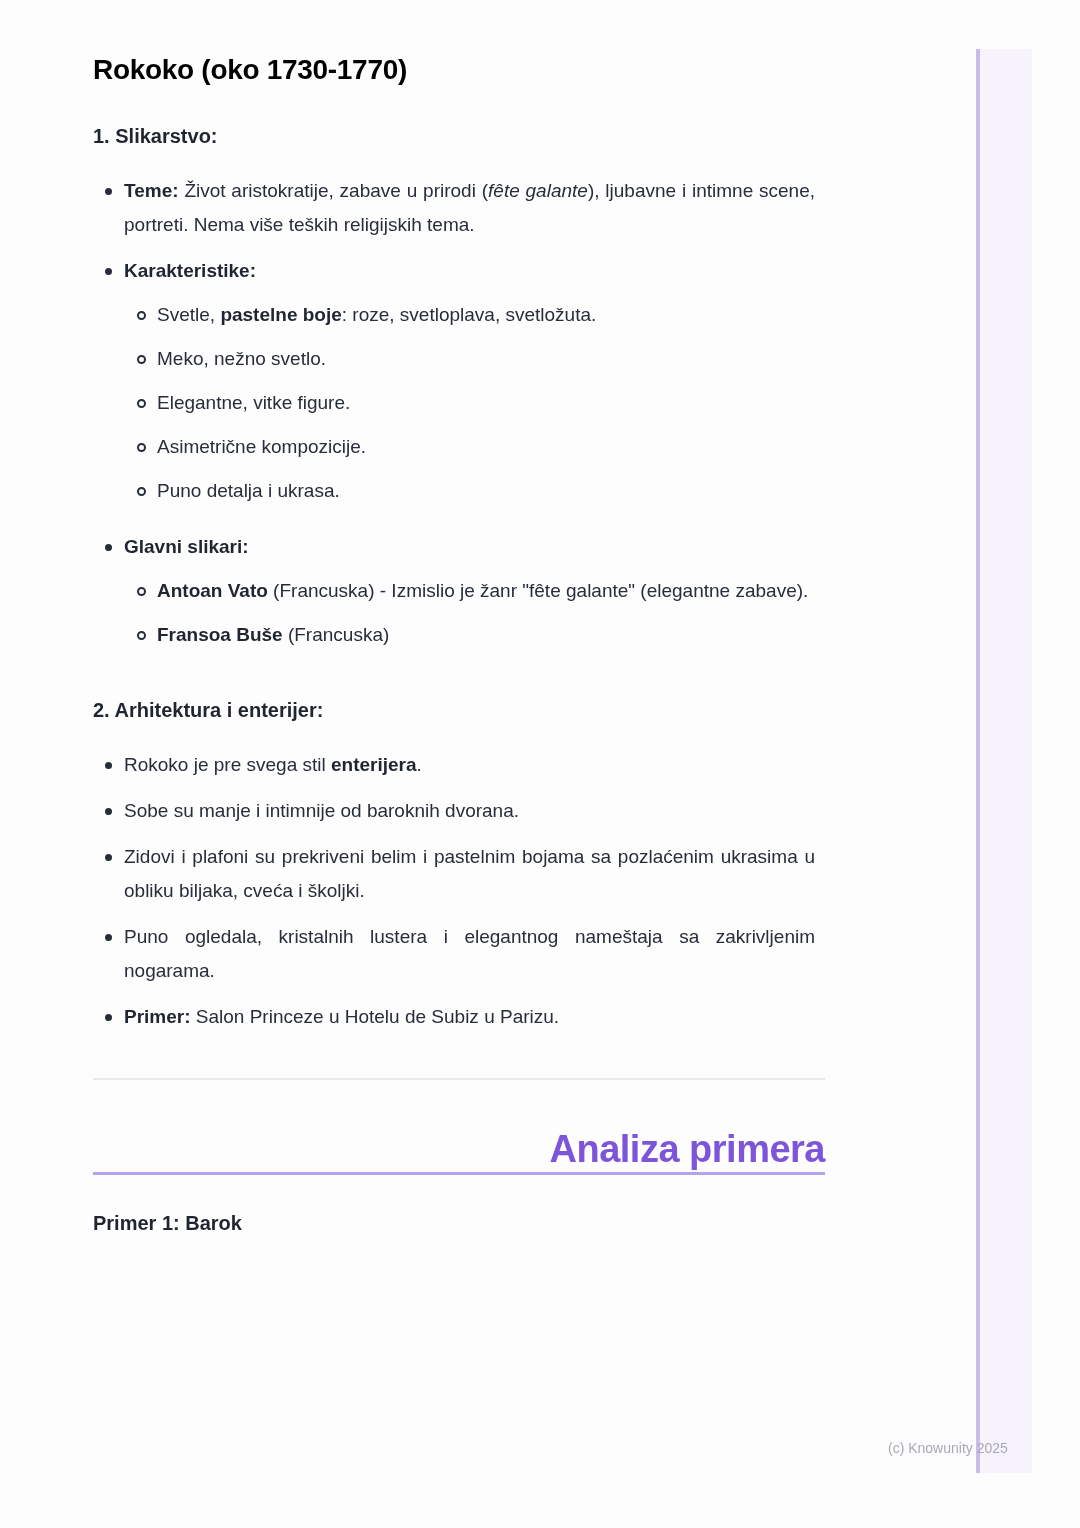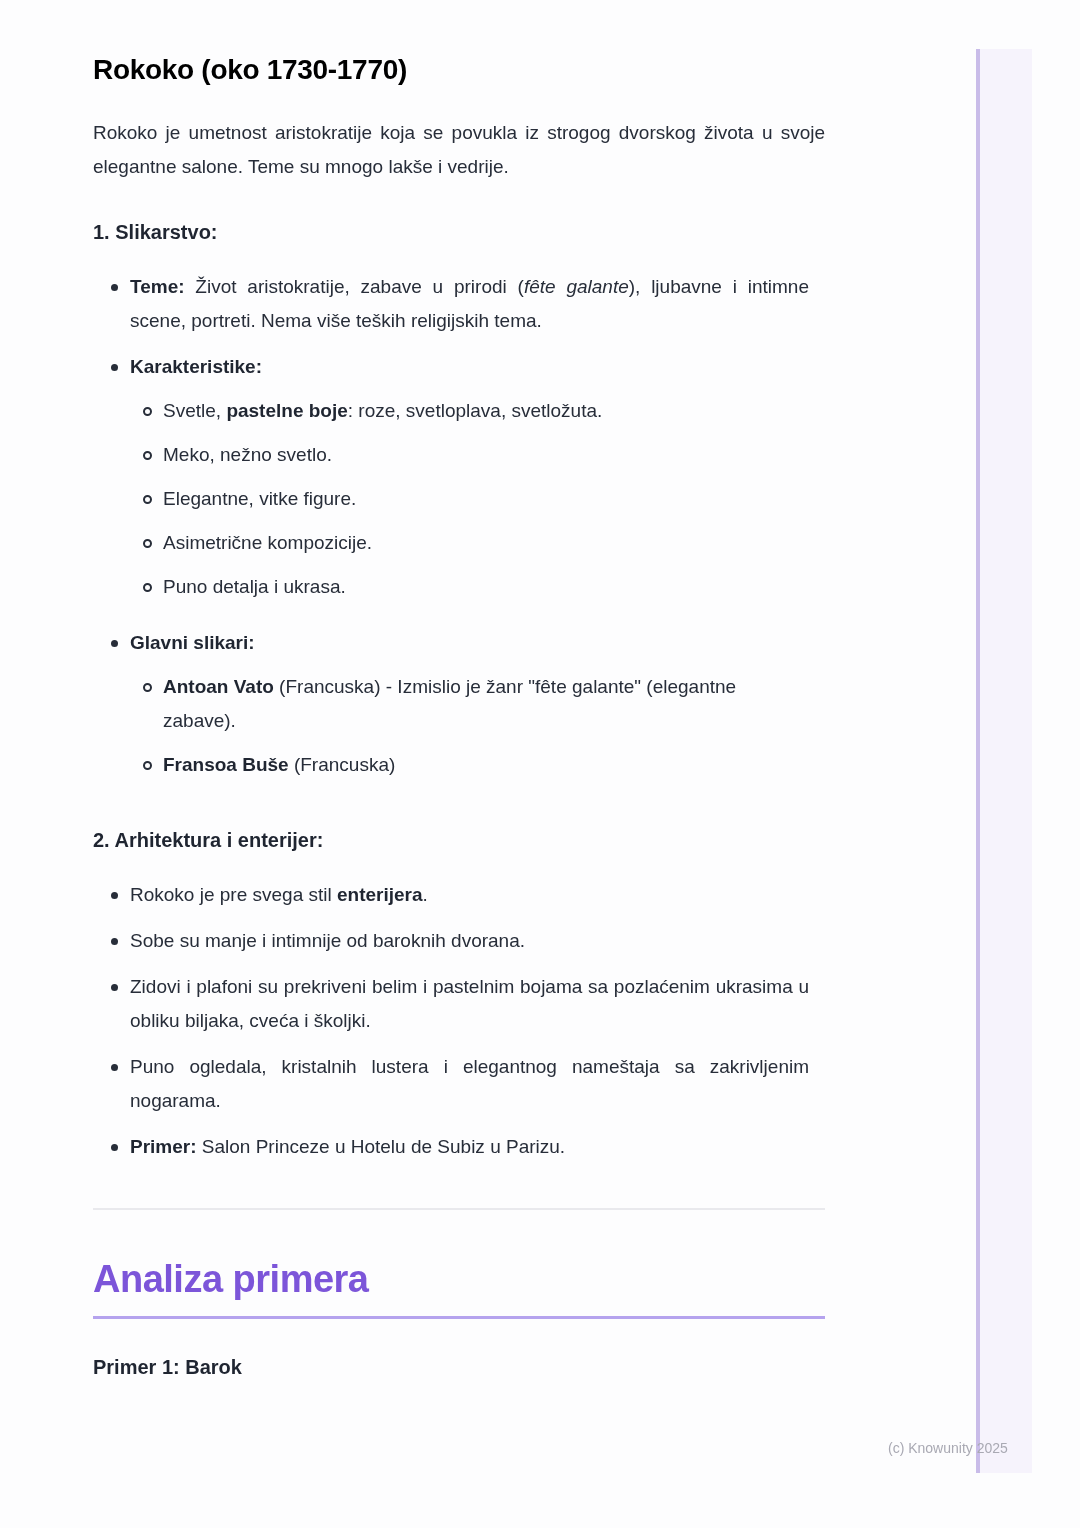--- a/index.html
+++ b/index.html
@@ -54,21 +54,21 @@
     line-height: 34px;
   }
   .j { text-align: justify; }
   h4.sub {
     margin: 34px 0 24px 0;
     font-size: 20px;
     line-height: 28px;
     font-weight: 700;
     color: #1f2531;
   }
-  ul { list-style: none; margin: 6px; padding: 0 10px 0 0; }
+  ul { list-style: none; margin: 0; padding: 0 10px 0 0; }
   li {
     display: flex;
     align-items: flex-start;
     margin: 12px 0;
     font-size: 19px;
     line-height: 34px;
   }
   ul.l2 { margin: 10px 0 6px 0; padding: 0; }
   ul.l2 li { margin: 10px 0; }
   .m1 { flex: 0 0 31px; }
@@ -97,37 +97,36 @@
     border-top: 2px solid #e9e9ed;
     margin: 44px 0 0 0;
   }
   h1.title {
     margin: 46px 0 32px 0;
     font-size: 38px;
     line-height: 46px;
     font-weight: 700;
     color: #7c55d9;
     letter-spacing: -0.5px;
-    padding-bottom: 14px;
     border-bottom: 3px solid #b5a3ee;
+    text-align: right;
   }
 </style>
 </head>
 <body>
 
 <div class="page">
 
   <div class="side-panel"></div>
   <div class="watermark">(c) Knowunity 2025</div>
 
   <div class="content">
 
     <h3 class="purple">Rokoko (oko 1730-1770)</h3>
 
-    <p class="body j">Rokoko je umetnost aristokratije koja se povukla iz strogog dvorskog života u svoje elegantne salone. Teme su mnogo lakše i vedrije.</p>
 
     <h4 class="sub">1. Slikarstvo:</h4>
 
     <ul class="l1">
       <li>
         <span class="m1">
             <span class="dot"></span>
           </span>
         <div class="li-body j"><b>Teme:</b><span> Život aristokratije, zabave u prirodi (</span><i>fête galante</i><span>), ljubavne i intimne scene, portreti. Nema više teških religijskih tema.</span></div>
       </li>

